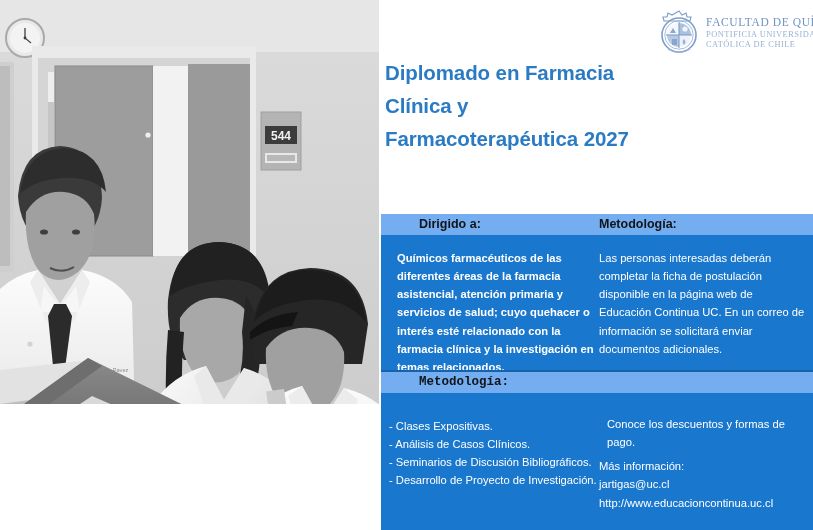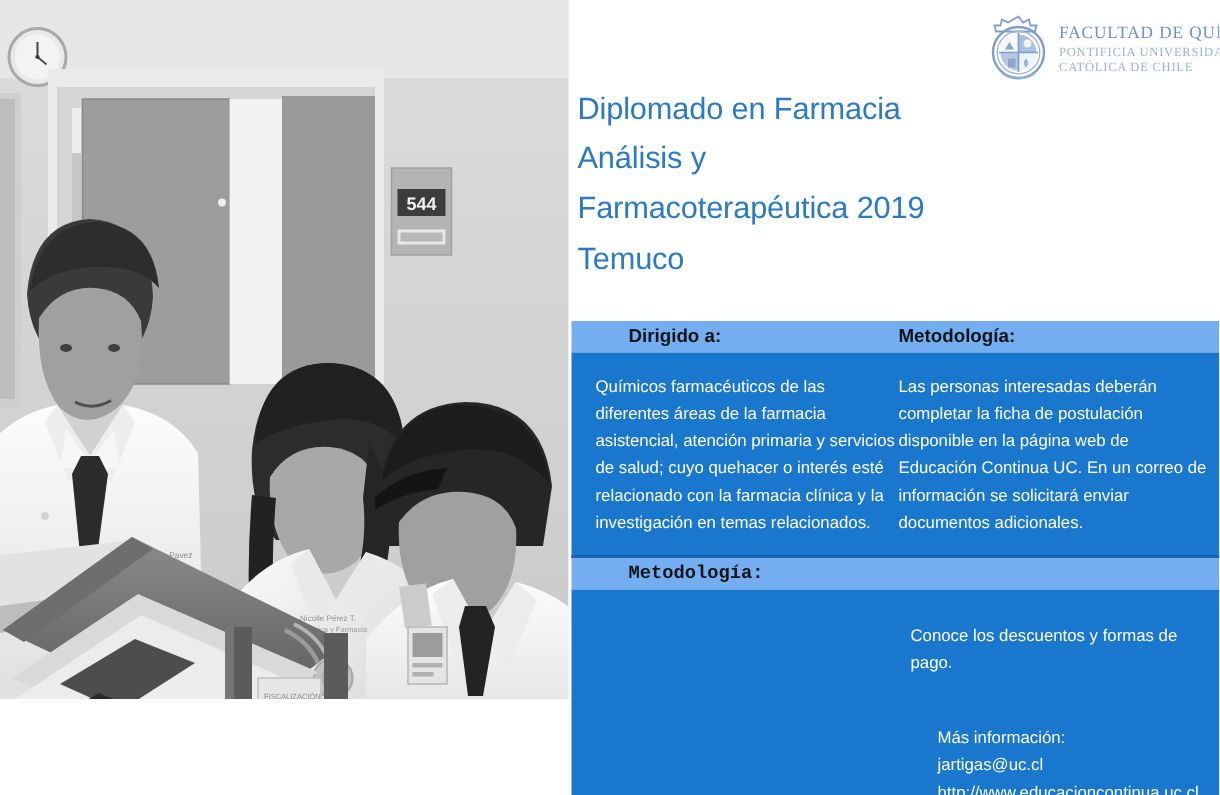--- a/index.html
+++ b/index.html
@@ -15,21 +15,21 @@
     width: 813px;
     height: 530px;
     background: #ffffff;
     overflow: hidden;
   }
 
   
   #photo {
     position: absolute;
     left: 0; top: 0;
-    width: 379px; height: 466px;
+    width: 379px; height: 404px;
     overflow: hidden;
     background: #b9b9b7;
     filter: grayscale(100%);
   }
   #photo svg { display: block; }
 
   
   #right {
     position: absolute;
     left: 379px; top: 0;
@@ -67,21 +67,21 @@
     white-space: nowrap;
   }
 
   
   #title {
     position: absolute;
     left: 6px; top: 56px;
     width: 300px;
     color: #2b7ac4;
     font-size: 20.5px;
-    font-weight: normal;
+    font-weight: bold;
     line-height: 1.62;
     letter-spacing: -0.1px;
   }
 
   
   .band-head {
     position: absolute;
     left: 2px;
     width: 432px;
     height: 21px;
@@ -118,29 +118,29 @@
     background: #1563ad;
   }
   #sep1 { top: 370px; }
 
   .col-text {
     position: absolute;
     color: #ffffff;
     font-size: 11.2px;
     line-height: 1.62;
   }
-  #b1-left  { left: 16px; top: 14px; width: 200px; }
+  #b1-left  { left: 16px; top: 14px; width: 200px; font-weight: bold; }
   #b1-right { left: 218px; top: 14px; width: 208px; }
 
   #b2-left  { left: 8px; top: 24px; width: 212px; }
   #b2-left .li { white-space: nowrap; }
 
   #b2-right { left: 218px; top: 22px; width: 214px; }
-  #b2-right .promo { margin-bottom: 32px; padding-left: 8px; }
-  #b2-right .ln { white-space: nowrap; margin-left: 26px; }
+  #b2-right .promo { margin-bottom: 6px; padding-left: 8px; }
+  #b2-right .ln { white-space: nowrap; }
 </style>
 </head>
 <body>
 
 <div id="poster">
 
   <div id="photo">
     <svg width="379" height="530" viewBox="0 0 379 530">
       <defs>
         <linearGradient id="wallg" x1="0" y1="0" x2="0" y2="1">
@@ -301,42 +301,47 @@
       </svg>
       <div id="logo-text">
         <div class="logo-l1">FACULTAD DE QUÍMICA</div>
         <div class="logo-l2">PONTIFICIA UNIVERSIDAD</div>
         <div class="logo-l3">CATÓLICA DE CHILE</div>
       </div>
     </div>
 
     <div id="title">
       <div>Diplomado en Farmacia</div>
-      <div>Análisis y</div>
-      <div>Farmacoterapéutica 2019</div>
-      <div>Temuco</div>
+      <div>Clínica y</div>
+      <div>Farmacoterapéutica 2027</div>
     </div>
 
     <div class="band-head" id="head1">
       <div class="hlabel h-left">Dirigido a:</div>
       <div class="hlabel h-right">Metodología:</div>
     </div>
 
     <div class="band-body" id="body1">
       <div class="col-text" id="b1-left">Químicos farmacéuticos de las diferentes áreas de la farmacia asistencial, atención primaria y servicios de salud; cuyo quehacer o interés esté relacionado con la farmacia clínica y la investigación en temas relacionados.</div>
       <div class="col-text" id="b1-right">Las personas interesadas deberán completar la ficha de postulación disponible en la página web de Educación Continua UC. En un correo de información se solicitará enviar documentos adicionales.</div>
     </div>
 
     <div class="sep" id="sep1"></div>
 
     <div class="band-head" id="head2">
       <div class="hlabel h-left">Metodología:</div>
     </div>
 
     <div class="band-body" id="body2">
+      <div class="col-text" id="b2-left">
+        <div class="li">- Clases Expositivas.</div>
+        <div class="li">- Análisis de Casos Clínicos.</div>
+        <div class="li">- Seminarios de Discusión Bibliográficos.</div>
+        <div class="li">- Desarrollo de Proyecto de Investigación.</div>
+      </div>
       <div class="col-text" id="b2-right">
         <div class="promo">Conoce los descuentos y formas de pago.</div>
         <div class="ln">Más información:</div>
         <div class="ln">jartigas@uc.cl</div>
         <div class="ln">http://www.educacioncontinua.uc.cl</div>
       </div>
     </div>
 
   </div>
 </div>

